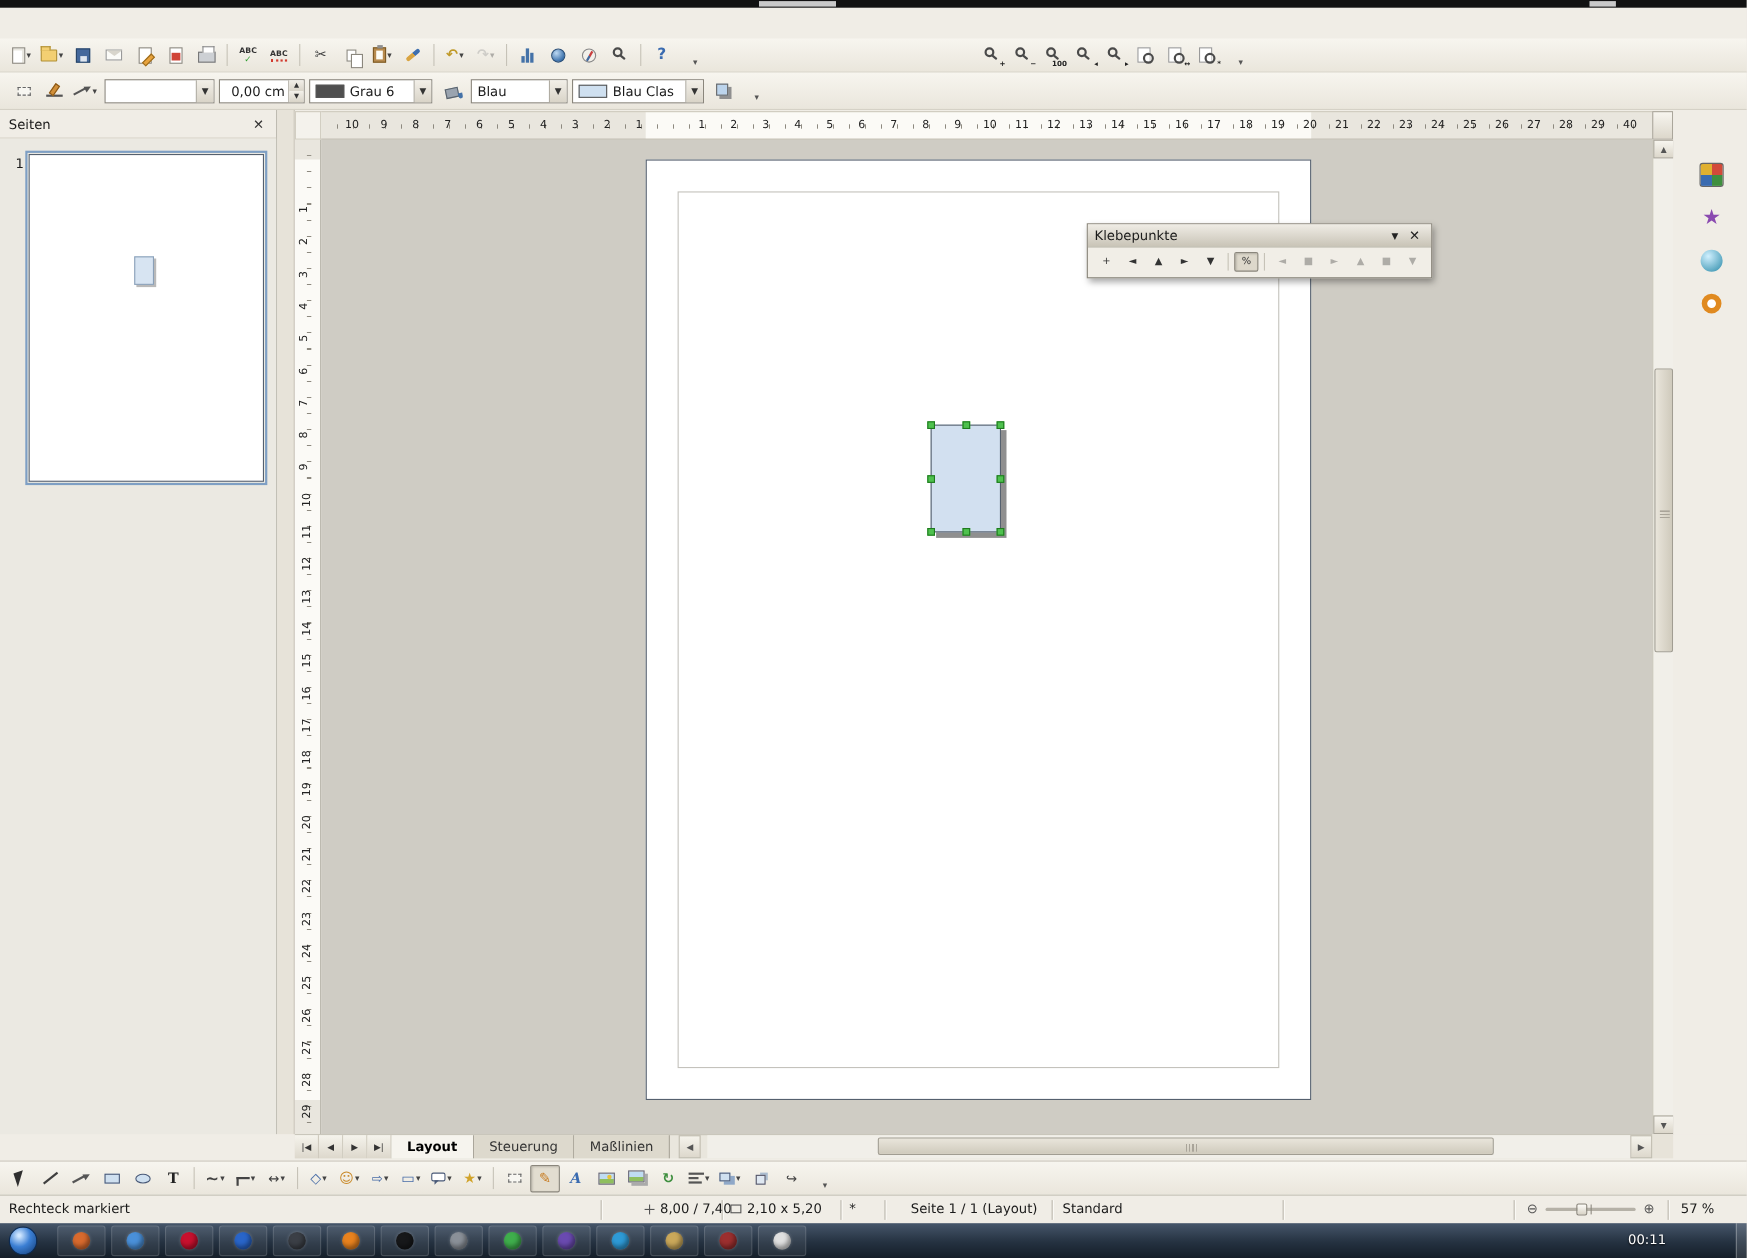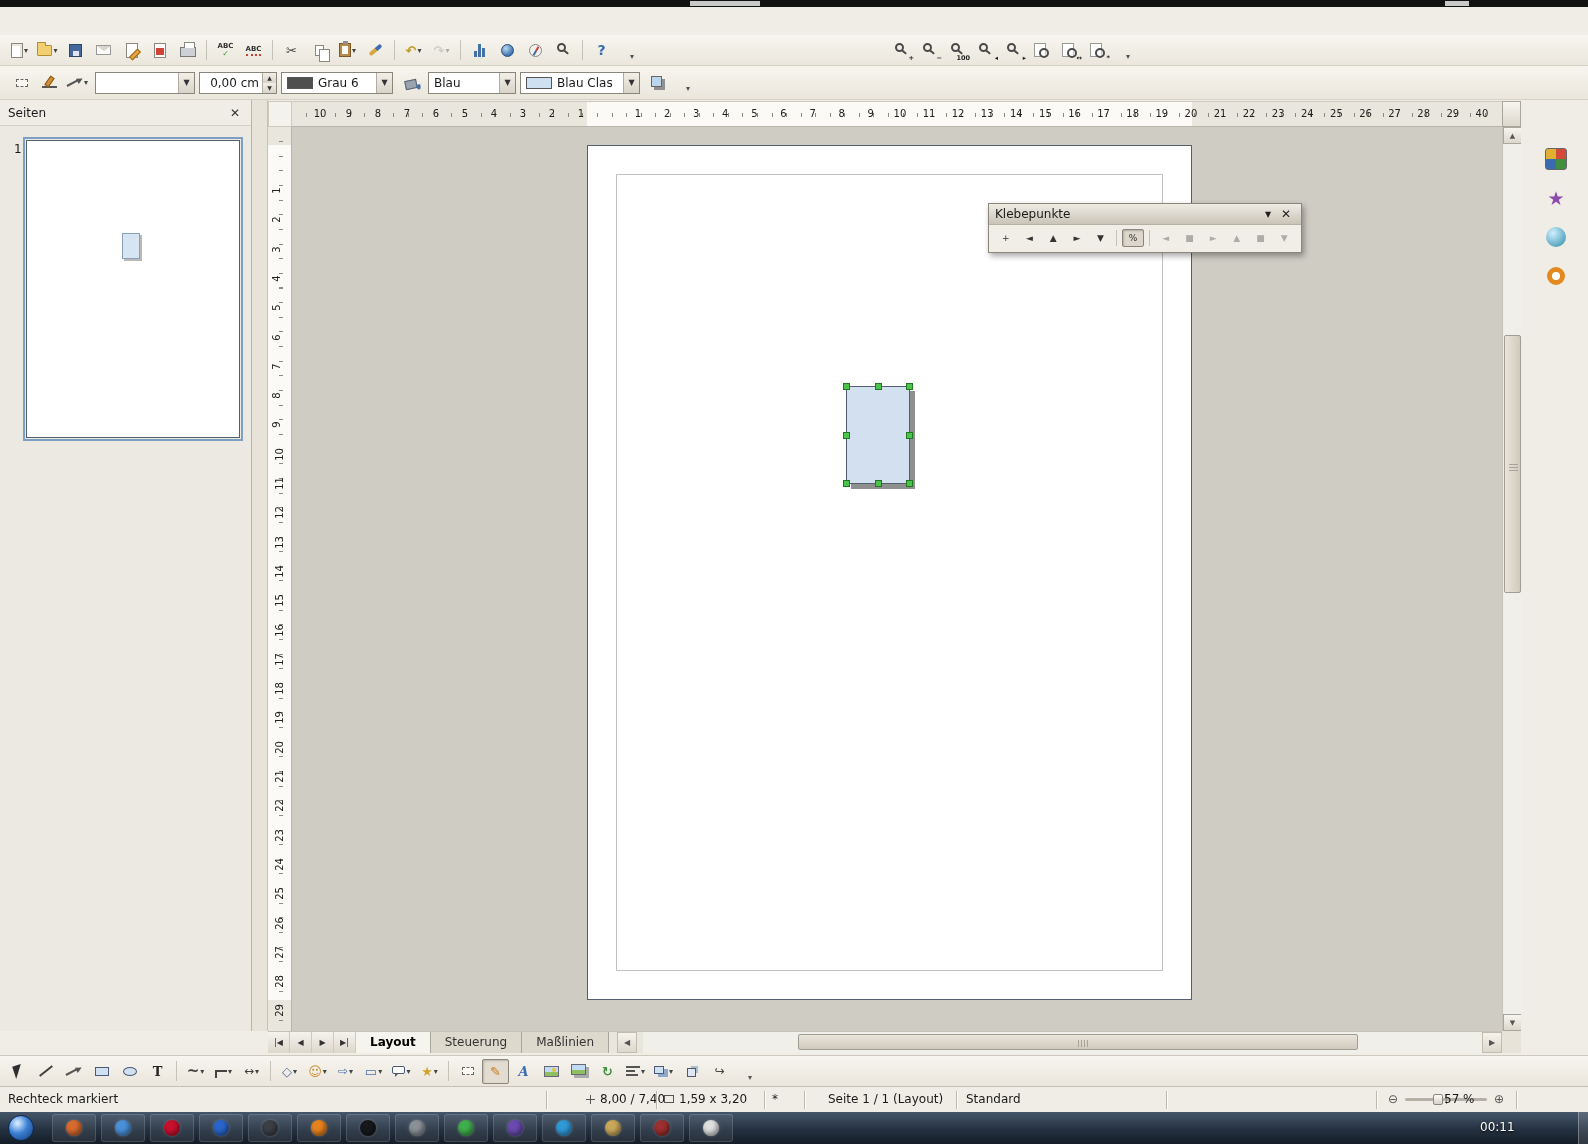--- a/index.html
+++ b/index.html
@@ -680,40 +680,40 @@
   <div class="statusbar">
     <span class="sb" style="left:8px">Rechteck markiert</span>
     <i class="sb-sep" style="left:546px"></i>
     <span class="sb" style="left:586px">
         <i class="sb-ico-pos"></i>
         <span>8,00 / 7,40</span>
       </span>
     <i class="sb-sep" style="left:656px"></i>
     <span class="sb" style="left:664px">
         <i class="sb-ico-size"></i>
-        <span>1,59 x 3,20</span>
+        <span>2,10 x 5,20</span>
       </span>
     <i class="sb-sep" style="left:764px"></i>
     <span class="sb" style="left:772px">*</span>
     <i class="sb-sep" style="left:804px"></i>
     <span class="sb" style="left:828px">Seite 1 / 1 (Layout)</span>
     <i class="sb-sep" style="left:956px"></i>
     <span class="sb" style="left:966px">Standard</span>
     <i class="sb-sep" style="left:1166px"></i>
     <i class="sb-sep" style="left:1376px"></i>
     <span class="sb zslider" style="left:1388px">
       <span class="zsym">⊖</span>
       <span class="ztrack">
           <i class="ztick"></i>
           <i class="zthumb"></i>
         </span>
       <span class="zsym">⊕</span>
     </span>
     <i class="sb-sep" style="left:1516px"></i>
-    <span class="sb" style="left:1444px">57 %</span>
+    <span class="sb" style="left:1528px">57 %</span>
   </div>
 
   <div class="taskbar">
     <div class="orb"></div>
     <div class="tb-apps" id="tb-apps">
         <div class="tb-app">
           <i style="background: rgb(216, 106, 46);"></i>
         </div>
         <div class="tb-app">
           <i style="background: rgb(74, 144, 217);"></i>

